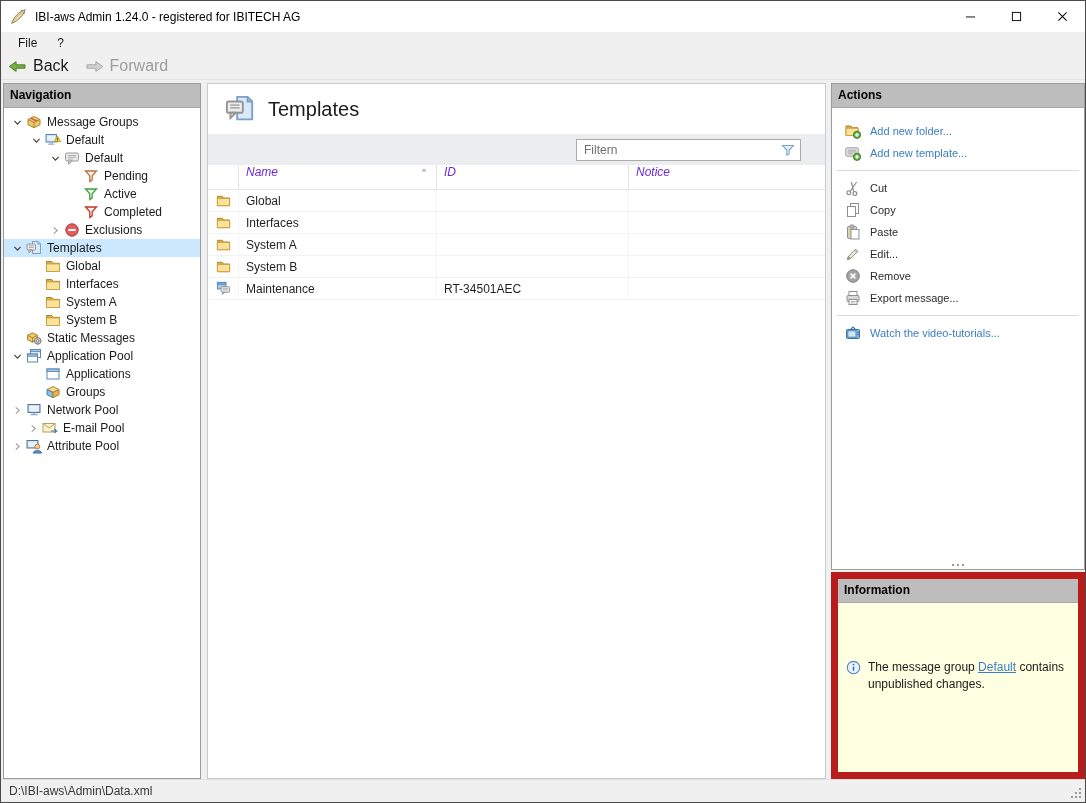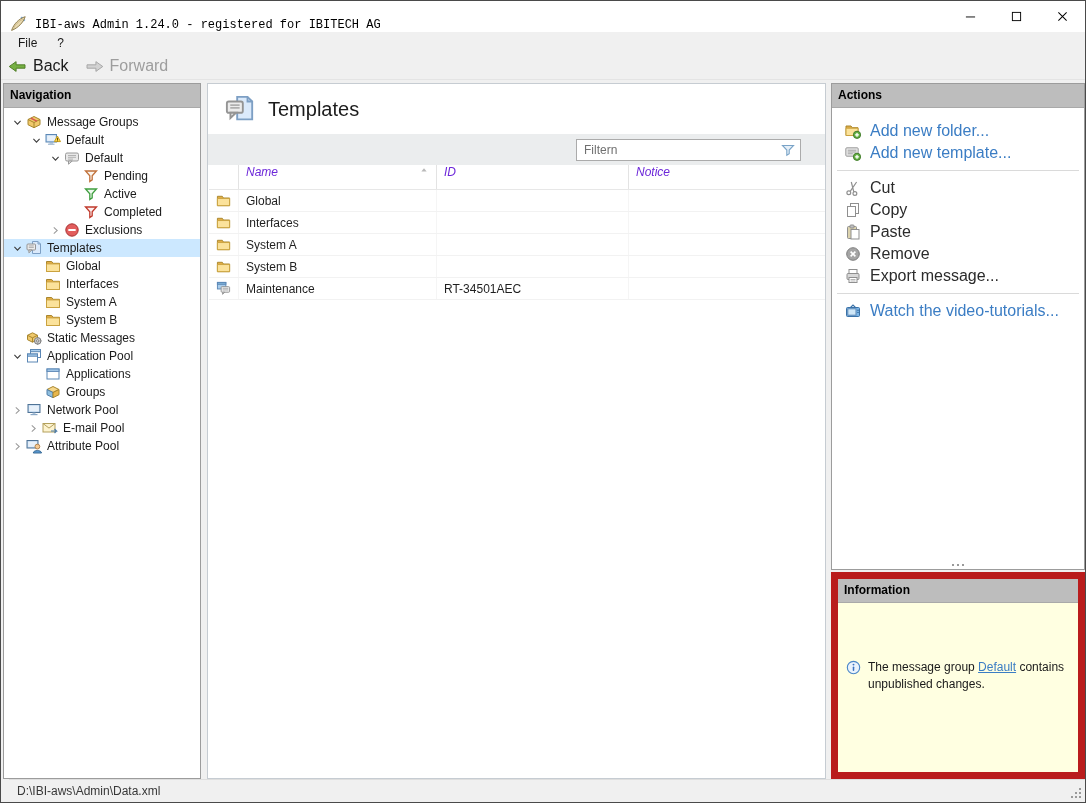--- a/index.html
+++ b/index.html
@@ -3,21 +3,21 @@
 <meta charset="utf-8">
 <style>
   html,body{margin:0;padding:0;background:#888;}
   *{box-sizing:border-box;}
   .window{
     position:relative;width:1086px;height:803px;margin:0;
     border:1px solid #4a4a4a;background:#f0f0f0;overflow:hidden;
     font-family:"Liberation Sans",sans-serif;font-size:12px;color:#1a1a1a;
   }
   
-  .titlebar{height:31px;background:#ffffff;display:flex;align-items:flex-end;padding-left:9px;font-family:Liberation Mono, monospace;}
+  .titlebar{height:31px;background:#ffffff;display:flex;align-items:center;padding-left:9px;}
   .app-icon{width:17px;height:17px;margin-right:8px;flex:none;}
   .title-text{font-size:12px;color:#000;}
   .win-controls{margin-left:auto;display:flex;height:100%;}
   .win-btn{width:46px;height:100%;display:flex;align-items:center;justify-content:center;}
   .win-btn .glyph{width:11px;height:11px;display:block;}
   
   .menubar{height:21px;background:#f0f0f0;display:flex;align-items:center;padding-left:7px;}
   .menu-item{padding:2px 10px;cursor:default;}
   .toolbar{height:27px;background:#f0f0f0;display:flex;align-items:center;padding-left:7px;gap:16px;border-bottom:1px solid #e4e4e4;}
   .tool-btn{display:flex;align-items:center;gap:6px;}
@@ -59,35 +59,35 @@
   .trow{display:flex;height:22px;border-bottom:1px solid #f2f2f2;}
   .td{display:flex;align-items:center;padding-left:7px;border-right:1px solid #f5f5f5;color:#1f1f1f;overflow:hidden;}
   .td.icon-col{padding-left:0;justify-content:center;}
   .rowicon{width:15px;height:15px;flex:none;}
   
   .right-col{position:absolute;left:830px;top:2px;width:254px;height:696px;display:flex;flex-direction:column;}
   .actions-panel{height:487px;flex:none;background:#fff;border:1px solid #9c9c9c;display:flex;flex-direction:column;}
   .actions-list{padding-top:12px;}
   .action-row{display:flex;align-items:center;gap:9px;height:22px;padding-left:13px;cursor:default;}
   .aicon{width:16px;height:16px;flex:none;}
-  .action-row .lbl{font-size:16px;}
+  .action-row .lbl{font-size:11px;}
   .action-row.link .lbl{color:#3b7dc4;}
   .action-row.normal .lbl{color:#2b2b2b;}
   .action-divider{height:1px;background:#dadada;margin:6px 5px;}
   .splitter-area{margin-top:auto;display:flex;justify-content:center;padding:4px 0 3px 0;}
   .splitter-dots{width:12px;height:2px;position:relative;}
   .splitter-dots::before{content:"";position:absolute;left:0;top:0;width:2px;height:2px;background:#9a9a9a;
     box-shadow:5px 0 #9a9a9a,10px 0 #9a9a9a;}
   .info-panel{flex:1;margin-top:2px;border:7px solid #b91c1c;display:flex;flex-direction:column;background:#ffffe1;}
   .info-body{flex:1;padding:12px 10px 8px 8px;display:flex;gap:7px;align-items:flex-start;margin-top:44px;}
   .info-i{width:15px;height:15px;flex:none;margin-top:1px;}
   .info-text{font-size:12px;color:#1a1a1a;line-height:1.45;}
   .info-link{color:#3b7dc4;text-decoration:underline;cursor:pointer;}
   
-  .statusbar{position:absolute;left:8px;right:0;bottom:0;height:23px;background:#f0f0f0;border-top:1px solid #dedede;
+  .statusbar{position:absolute;left:0;right:0;bottom:0;height:23px;background:#f0f0f0;border-top:1px solid #dedede;
     display:flex;align-items:center;padding-left:8px;color:#383838;}
   .grip{position:absolute;right:2px;bottom:2px;width:13px;height:13px;}
 </style>
 </head>
 <body>
 
 <div class="window">
 
   <div class="titlebar">
     <span class="icon app-icon">
@@ -565,20 +565,30 @@
                   <rect x="2.5" y="2.5" width="9" height="12" rx="1" fill="#dcd3ae" stroke="#8f8f8f"></rect>
                   <rect x="5" y="1" width="4" height="3" rx="0.8" fill="#c0c0c0" stroke="#8f8f8f"></rect>
                   <rect x="6" y="5.5" width="8" height="9.5" fill="#fff" stroke="#8f8f8f"></rect>
                 </svg>
               </span>
               <span class="lbl">Paste</span>
             </div>
             <div class="action-row normal">
               <span class="icon aicon">
                 <svg viewBox="0 0 16 16">
+                  <path d="M2.5 13.5l1-3.2 7.2-7.2 2.2 2.2-7.2 7.2z" fill="#eee8d0" stroke="#8f8f8f"></path>
+                  <path d="M2.5 13.5l3.2-1-2.2-2.2z" fill="#c9b26a" stroke="#8f8f8f"></path>
+                  <path d="M9.6 4.2l2.2 2.2" stroke="#8f8f8f" fill="none"></path>
+                </svg>
+              </span>
+              <span class="lbl">Edit...</span>
+            </div>
+            <div class="action-row normal">
+              <span class="icon aicon">
+                <svg viewBox="0 0 16 16">
                   <circle cx="8" cy="8" r="6.3" fill="#a5a5a5" stroke="#7e7e7e"></circle>
                   <path d="M5.6 5.6l4.8 4.8M10.4 5.6l-4.8 4.8" stroke="#fff" stroke-width="1.6" fill="none"></path>
                 </svg>
               </span>
               <span class="lbl">Remove</span>
             </div>
             <div class="action-row normal">
               <span class="icon aicon">
                 <svg viewBox="0 0 16 16">
                   <rect x="4" y="1.5" width="8" height="4.5" fill="#fff" stroke="#8f8f8f"></rect>

